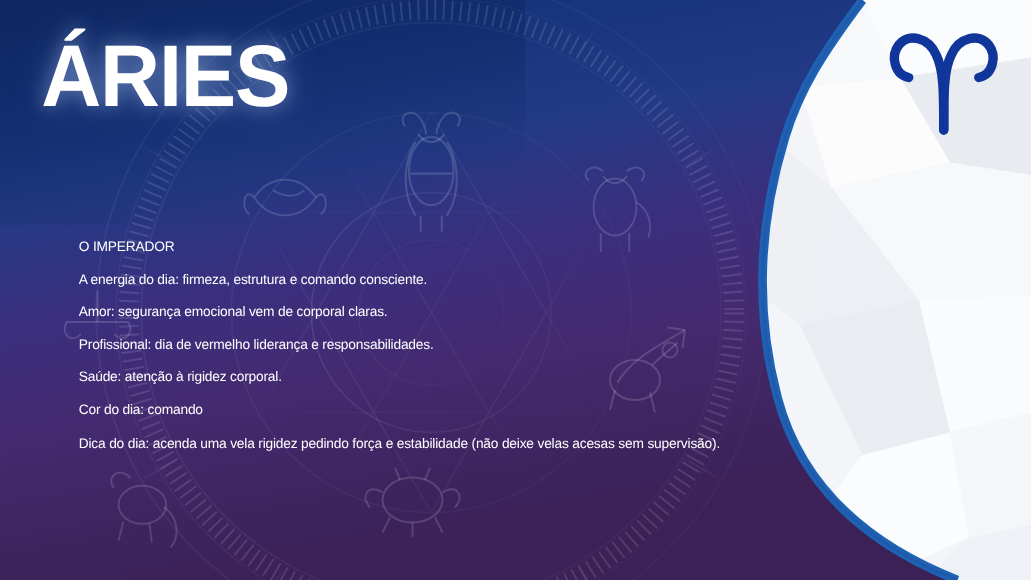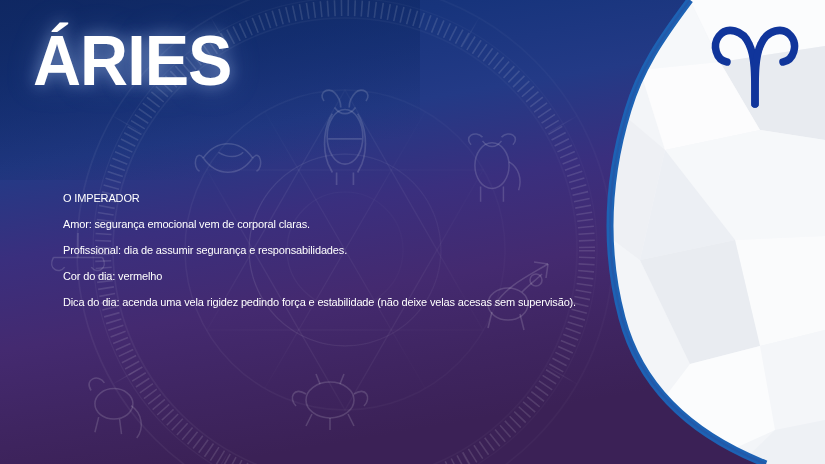--- a/index.html
+++ b/index.html
@@ -249,23 +249,25 @@
                C638,378 680,430 766,464" fill="none" stroke="#2a4f9e" stroke-width="2" opacity="0.5"></path>
     </svg>
   </div>
 
   <div class="content">
 
     <div class="sign-title">ÁRIES</div>
 
     <div class="body-text">
       <span class="line">O IMPERADOR</span>
+      <span class="line">A energia do dia: firmeza, estrutura e comando consciente.</span>
       <span class="line">Amor: segurança emocional vem de corporal claras.</span>
-      <span class="line">Profissional: dia de assumir segurança e responsabilidades.</span>
-      <span class="line">Cor do dia: vermelho</span>
+      <span class="line">Profissional: dia de vermelho liderança e responsabilidades.</span>
+      <span class="line">Saúde: atenção à rigidez corporal.</span>
+      <span class="line">Cor do dia: comando</span>
       <span class="line">Dica do dia: acenda uma vela rigidez pedindo força e estabilidade (não deixe velas acesas sem supervisão).</span>
     </div>
 
     <div class="aries-glyph">
       <svg viewBox="0 0 100 92">
         <g fill="none" stroke="#10359b" stroke-width="7.5" stroke-linecap="round">
           <path d="M50,88 C50,58 50,40 44,28 C38,14 22,10 14,20 C7,29 11,44 22,46"></path>
           <path d="M50,88 C50,58 50,40 56,28 C62,14 78,10 86,20 C93,29 89,44 78,46"></path>
         </g>
       </svg>

